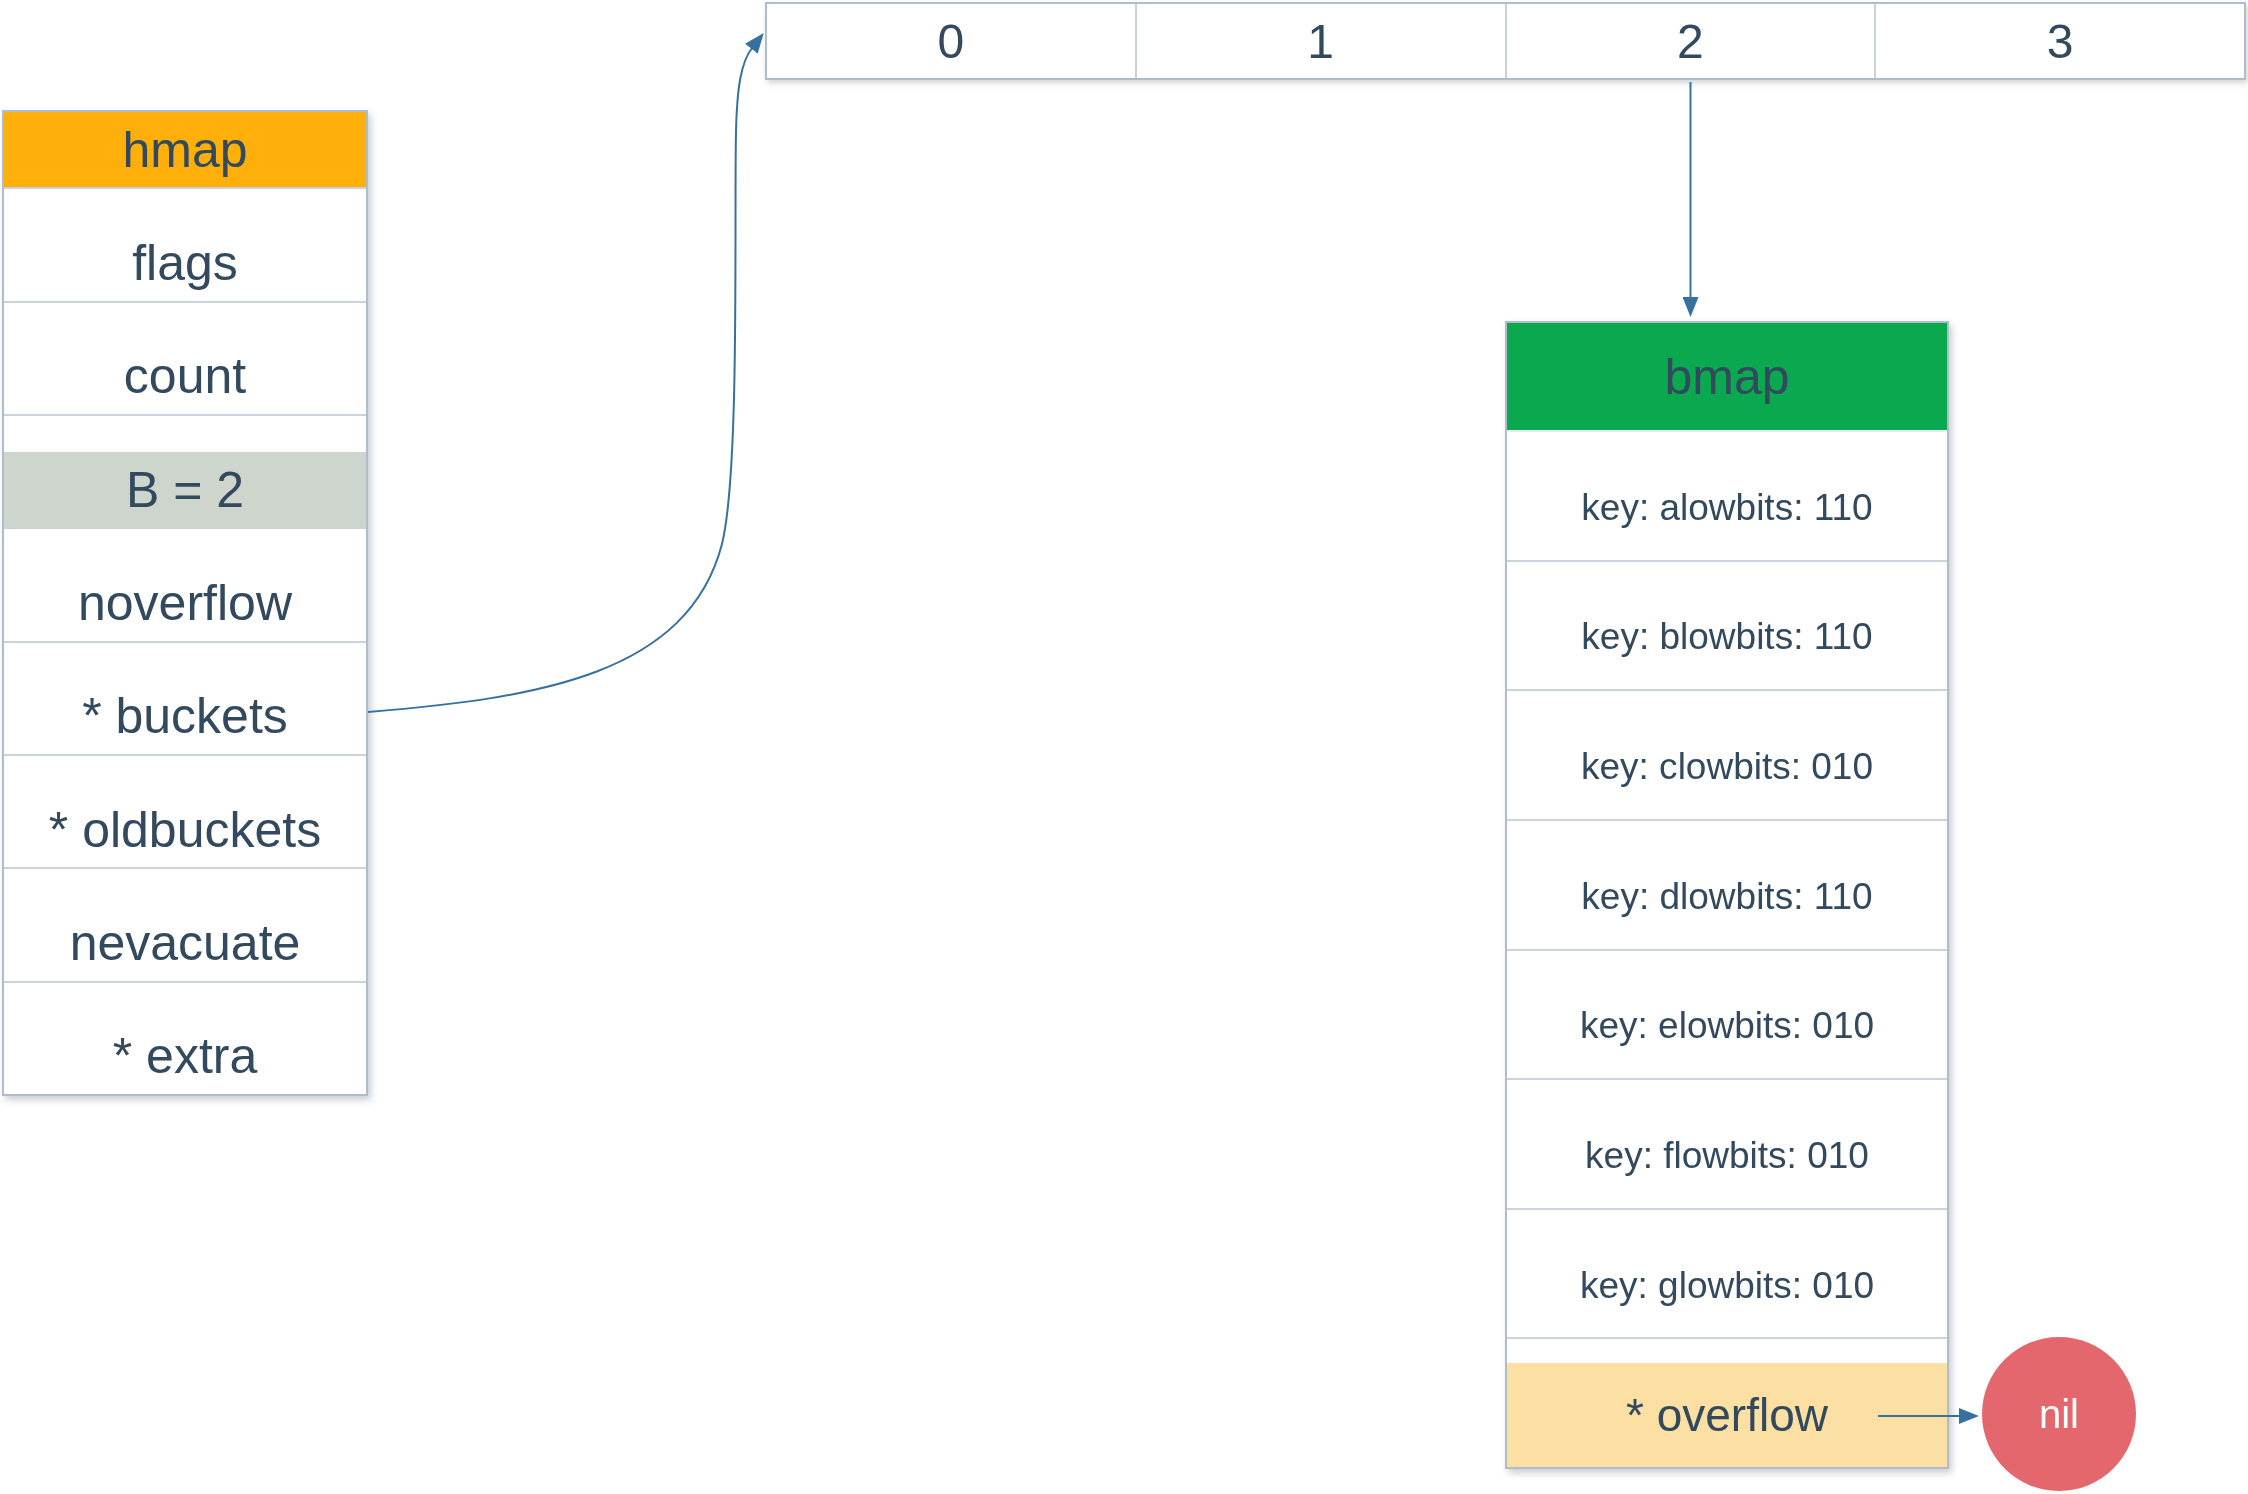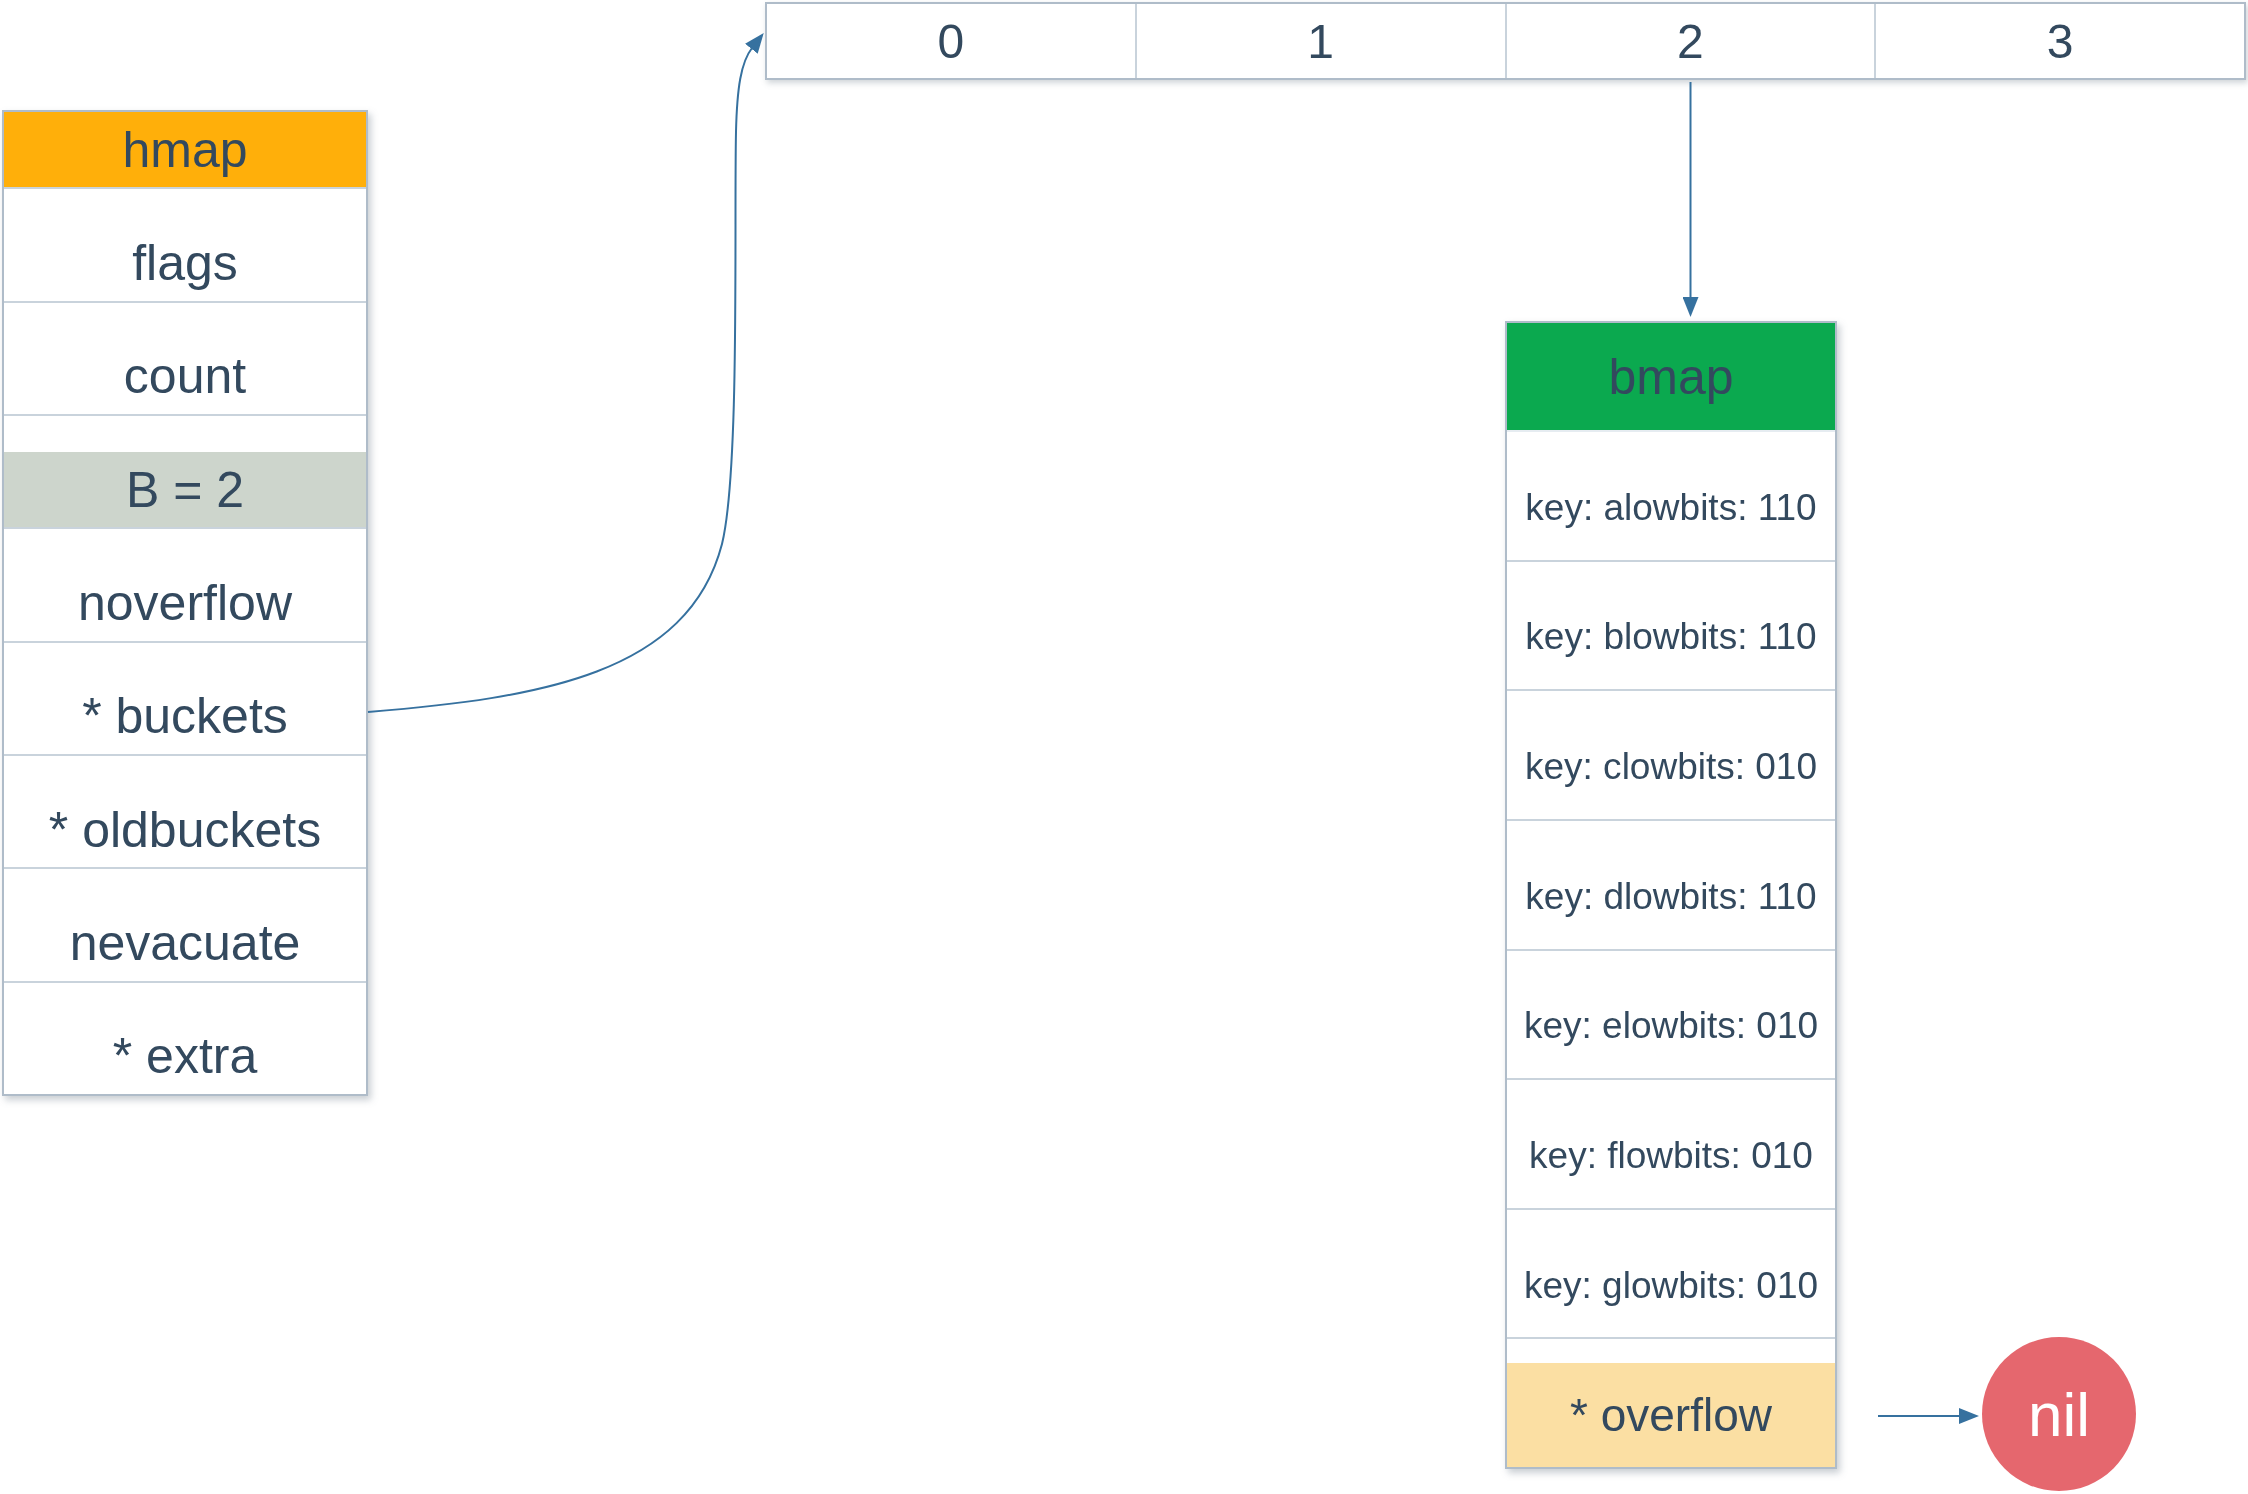--- a/index.html
+++ b/index.html
@@ -49,21 +49,21 @@
     box-shadow:2px 3px 6px rgba(100,115,130,.3);
   }
   .bucket-cell{
     flex:1;display:flex;align-items:center;justify-content:center;
     font-size:48px;border-left:2px solid var(--separator);
   }
   .bucket-cell:first-child{border-left:none;}
 
   
   .bmap-table{
-    position:absolute;left:1505px;top:321px;width:332px;height:1148px;
+    position:absolute;left:1505px;top:321px;width:444px;height:1148px;
     border:2px solid var(--border);
     display:flex;flex-direction:column;
     box-shadow:3px 4px 7px rgba(100,115,130,.35);
     background:#fff;
   }
   .bmap-header{
     flex:0 0 109px;display:flex;align-items:center;justify-content:center;
     background:var(--green);font-size:50px;border-bottom:2px solid #e6ecf1;
   }
   .bmap-row{
@@ -72,21 +72,21 @@
     font-size:37px;line-height:1.35;text-align:center;background:#fff;margin-top:24px;
   }
   .bmap-row:last-child{border-bottom:none;}
   .bmap-row.overflow{background:var(--tan);font-size:46px;}
 
   
   .nil-circle{
     position:absolute;left:1982px;top:1337px;width:154px;height:154px;
     border-radius:50%;background:var(--red);
     display:flex;align-items:center;justify-content:center;
-    color:#fff;font-size:62px;
+    color:#fff;font-size:40px;
   }
 
   
   .connector-layer{position:absolute;left:0;top:0;width:2248px;height:1494px;pointer-events:none;}
   .connector{fill:none;stroke:var(--arrow);stroke-width:2px;}
   .arrowhead{fill:var(--arrow);stroke:none;}
 </style>
 </head>
 <body>
 

